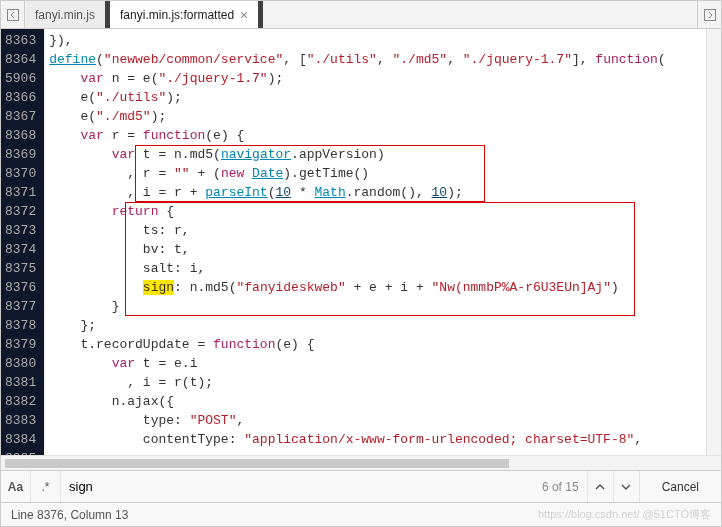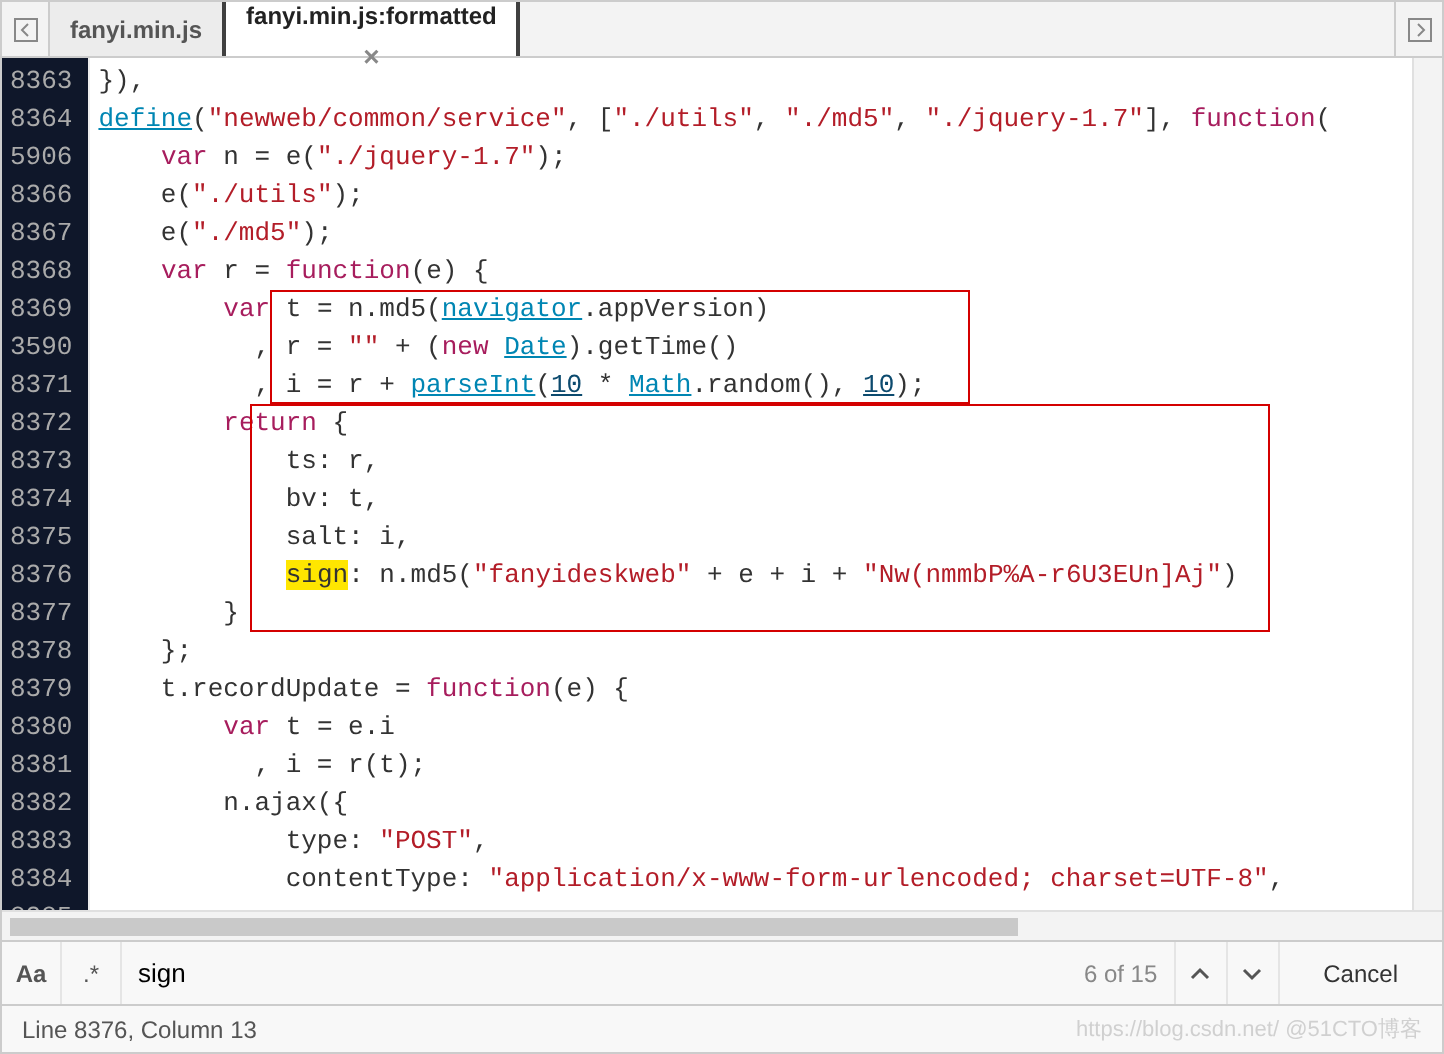--- a/index.html
+++ b/index.html
@@ -34,26 +34,25 @@
     color: #555;
     background:#f3f3f3;
   }
   .tabnav:last-child { border-right: none; border-left:1px solid #ccc; }
   .tab {
     padding: 0 10px;
     height: 100%;
     display: flex;
     align-items: center;
     gap: 6px;
-    border-right: 2px solid #404040;
+    border-right: 5px solid #404040;
     background: #ececec;
     color: #555;
-    font-weight: bold;
-  }
-  .tab.active { background: #fff; color: #222; flex-direction: column; }
+  }
+  .tab.active { background: #fff; color: #222; }
   .tab .close { color: #888; font-size: 14px; line-height: 1; }
   .tabbar .spacer { flex: 1; }
   .editor {
     flex: 1;
     display: flex;
     overflow: hidden;
     position: relative;
   }
   .gutter {
     background: #0f172a;
@@ -191,21 +190,21 @@
 
 <div class="editor">
   <div class="gutter" id="gutter">
       <div class="line">8363</div>
       <div class="line">8364</div>
       <div class="line">5906</div>
       <div class="line">8366</div>
       <div class="line">8367</div>
       <div class="line">8368</div>
       <div class="line">8369</div>
-      <div class="line">3590</div>
+      <div class="line">8370</div>
       <div class="line">8371</div>
       <div class="line">8372</div>
       <div class="line">8373</div>
       <div class="line">8374</div>
       <div class="line">8375</div>
       <div class="line">8376</div>
       <div class="line">8377</div>
       <div class="line">8378</div>
       <div class="line">8379</div>
       <div class="line">8380</div>

